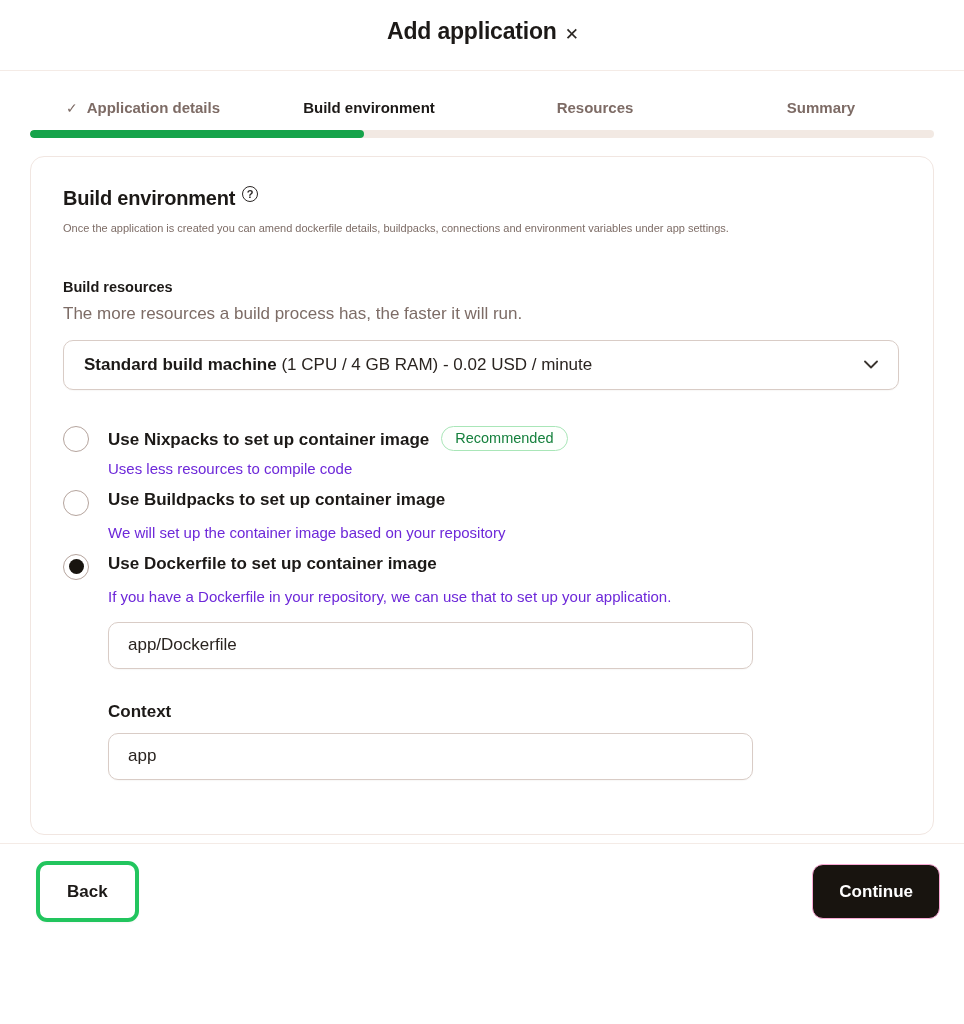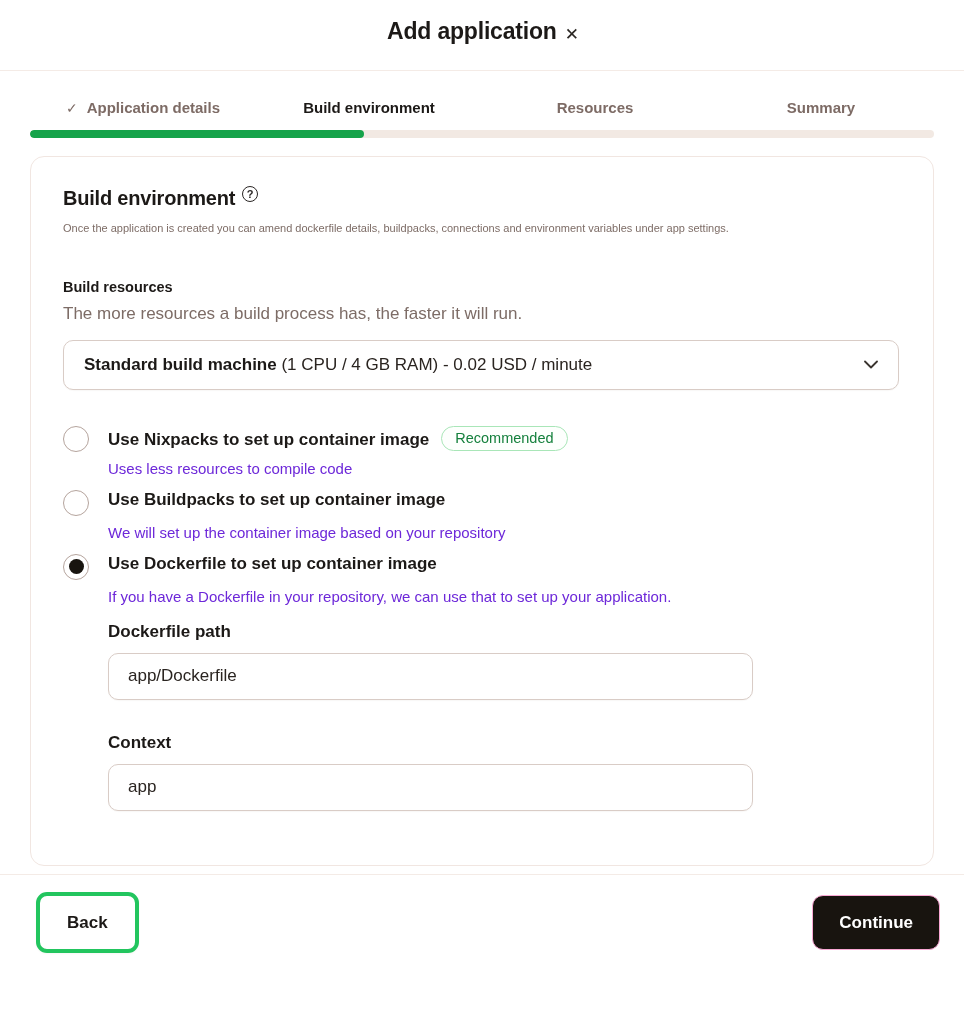--- a/index.html
+++ b/index.html
@@ -176,21 +176,20 @@
     </div>
     <p class="option-desc">We will set up the container image based on your repository</p>
 
     <div class="option">
       <span class="radio selected"></span>
       <span class="option-label">Use Dockerfile to set up container image</span>
     </div>
     <p class="option-desc">If you have a Dockerfile in your repository, we can use that to set up your application.</p>
 
     <div class="nested">
-      <div class="input-label">Dockerfile path</div>
       <input class="text-input" type="text" value="app/Dockerfile" style="">
       <div class="input-gap"></div>
       <div class="input-label">Context</div>
       <input class="text-input" type="text" value="app" style="">
     </div>
 
   </section>
 
   <div class="divider footer-divider"></div>
 

